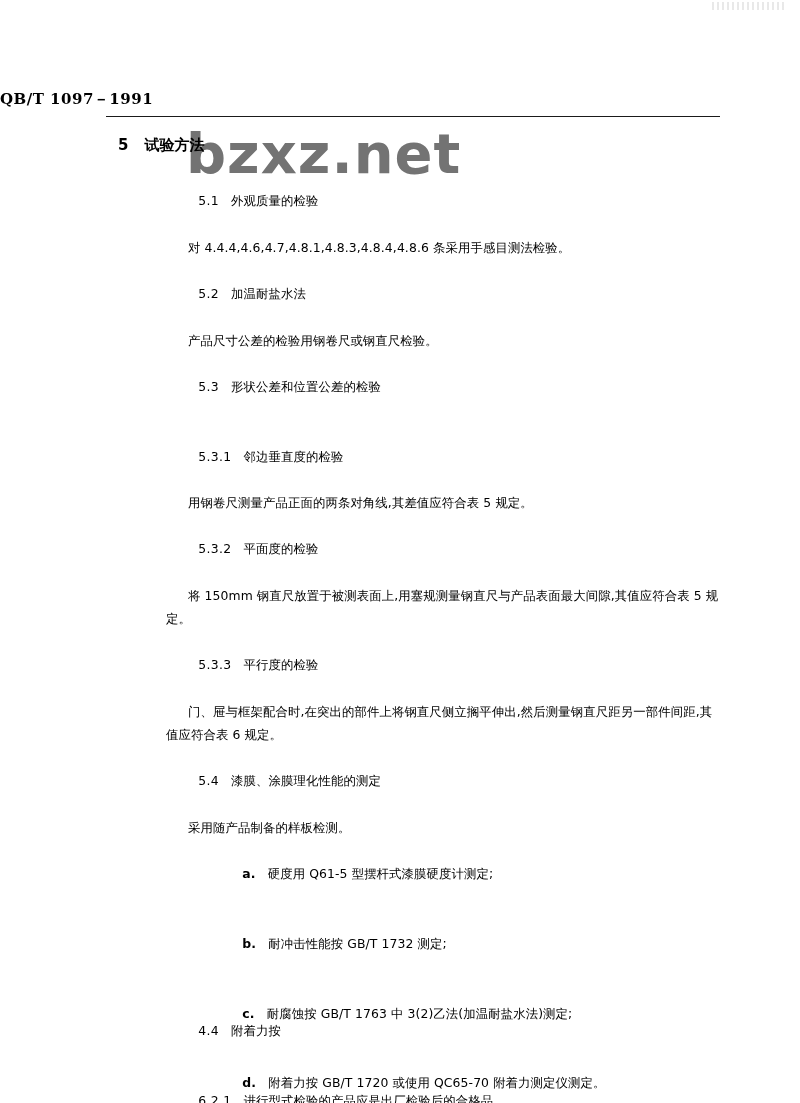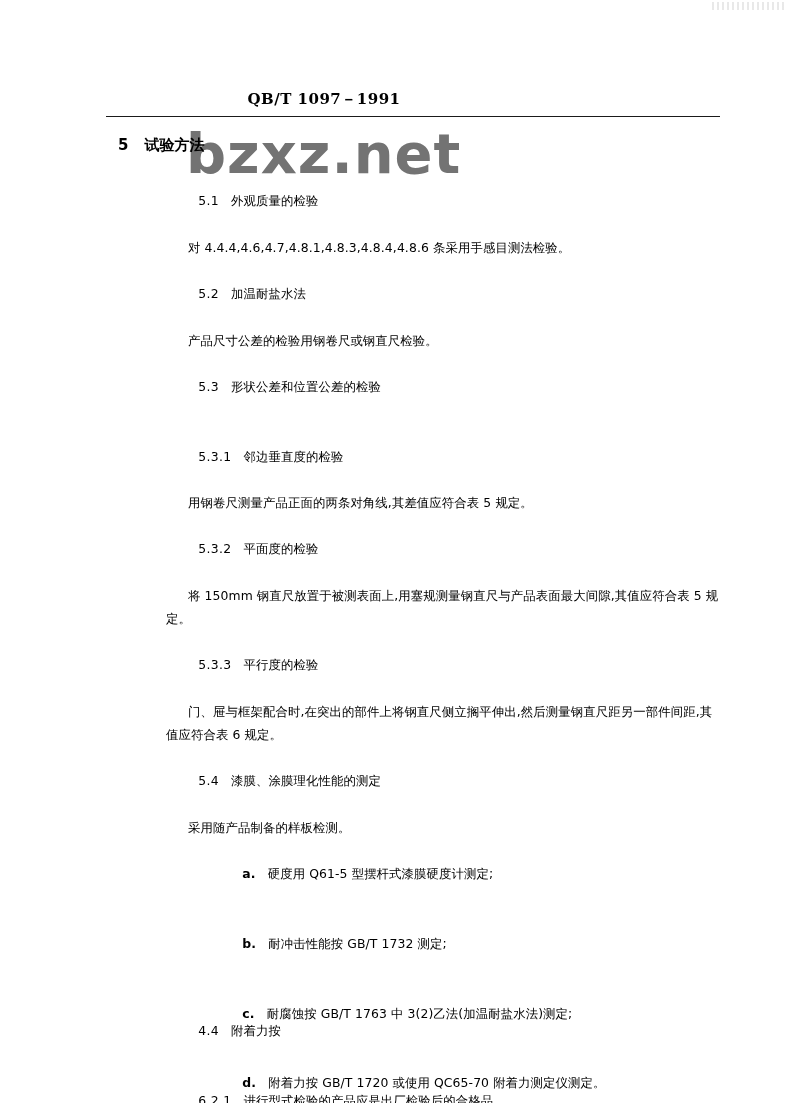--- a/index.html
+++ b/index.html
@@ -47,21 +47,21 @@
     left: 0; top: 0;
     width: 800px;
     height: 1103px;
     z-index: 2;
   }
   .doc-header {
     position: absolute;
     top: 90px;
     left: 0;
     width: 648px;
-    text-align: center;
+    text-align: left;
     font-size: 15px;
     font-weight: bold;
     letter-spacing: 0.5px;
     font-family: "DejaVu Serif", "Liberation Serif", serif;
   }
   .header-rule {
     position: absolute;
     top: 116px;
     left: 106px;
     width: 614px;

